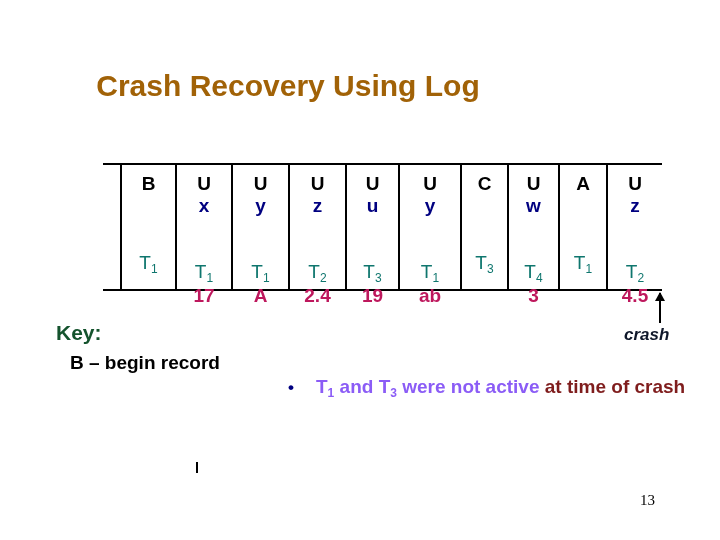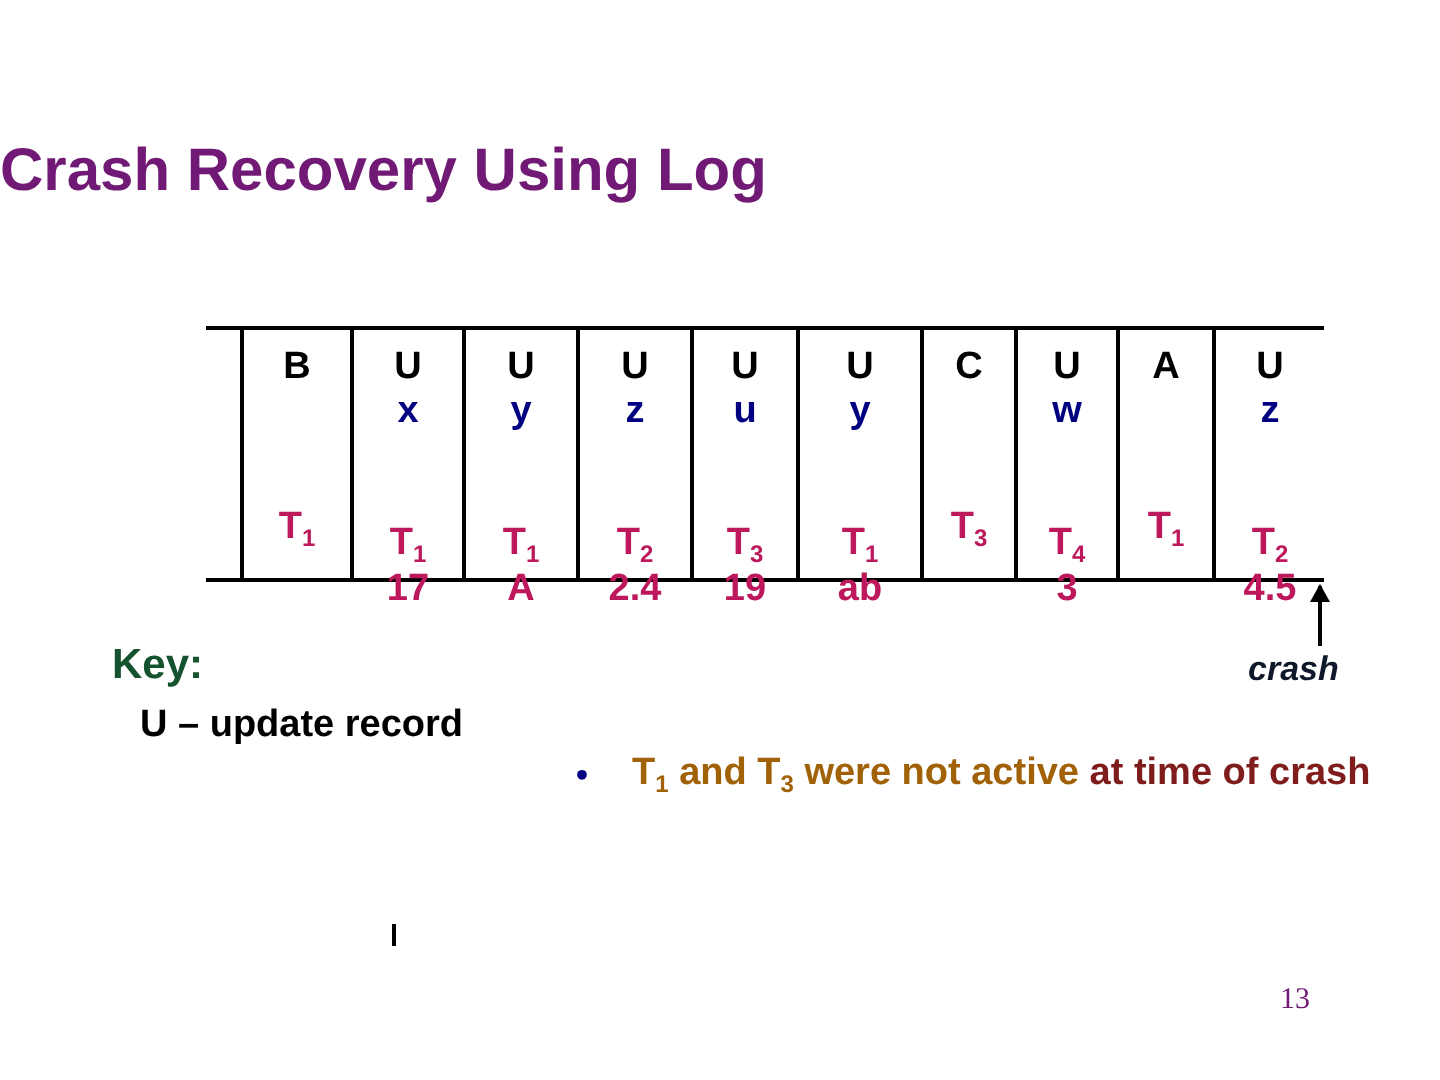--- a/index.html
+++ b/index.html
@@ -15,23 +15,24 @@
     font-family: "Liberation Sans", sans-serif;
     -webkit-font-smoothing: none;
   }
 
   
   .slide-title {
     position: absolute;
     left: 0;
     top: 68px;
     width: 576px;
+    text-align: center;
     font-size: 30px;
     font-weight: bold;
-    color: #701a75;
+    color: #a16207;
     letter-spacing: 0px;
     line-height: 36px;
   }
 
   
   .log-table {
     position: absolute;
     left: 103px;
     top: 163px;
     width: 559px;
@@ -51,21 +52,21 @@
     color: #000000;
     font-weight: bold;
     font-size: 19px;
     line-height: 22px;
   }
   .log-cell:last-child { border-right: none; }
   .log-cell.blank { border-left: none; }
 
   .cell-type   { font-size: 19px; font-weight: bold; color: #000000; height: 22px; }
   .cell-item   { font-size: 19px; font-weight: bold; color: #000080; height: 25px; }
-  .cell-txn    { font-size: 19px; font-weight: bold; color: #be185d; height: 25px; white-space: nowrap; margin-top: 44px; }
+  .cell-txn    { font-size: 19px; font-weight: normal; color: #0f766e; height: 25px; white-space: nowrap; margin-top: 44px; }
   .cell-val    { font-size: 19px; font-weight: bold; color: #be185d; height: 24px; }
   .cell-type.empty,
   .cell-item.empty,
   .cell-val.empty { visibility: hidden; }
   sub { font-size: 12px; vertical-align: baseline; position: relative; top: 4px; }
 
   
   .crash-arrow {
     position: absolute;
     left: 659px;
@@ -139,31 +140,31 @@
     position: absolute;
     left: 0px;
     top: 1px;
     font-size: 17px;
     color: #000080;
   }
   .note .note-body {
     display: block;
     margin-left: 28px;
   }
-  .note .blue { color: #a16207; }
+  .note .blue { color: #8b5cf6; }
   .note .black { color: #7f1d1d; }
 
   
   .page-number {
     position: absolute;
     left: 640px;
     top: 492px;
     font-family: "Liberation Serif", serif;
     font-size: 15px;
-    color: #701a75;
+    color: #000000;
   }
 </style>
 </head>
 <body>
 
 <div class="slide-title">Crash Recovery Using Log</div>
 
 <div class="log-table">
 
   <div class="log-cell blank" style="width:19px">
@@ -243,21 +244,21 @@
     <span class="cell-val">4.5</span>
   </div>
 
 </div>
 
 <div class="crash-arrow"></div>
 <div class="crash-label">crash</div>
 
 <div class="key-heading">Key:</div>
 <div class="key-list">
-  <div>U – update record</div>
+  <div>B – begin record</div>
 </div>
 <div class="caret-mark"></div>
 
 <div class="note">
   <span class="bullet">•</span>
   <span class="note-body"><span class="blue"><span>T</span><sub>1</sub><span> and T</span><sub>3</sub><span> were not active</span></span><span class="black"> at time of crash</span></span>
 </div>
 
 <div class="page-number">13</div>
 

